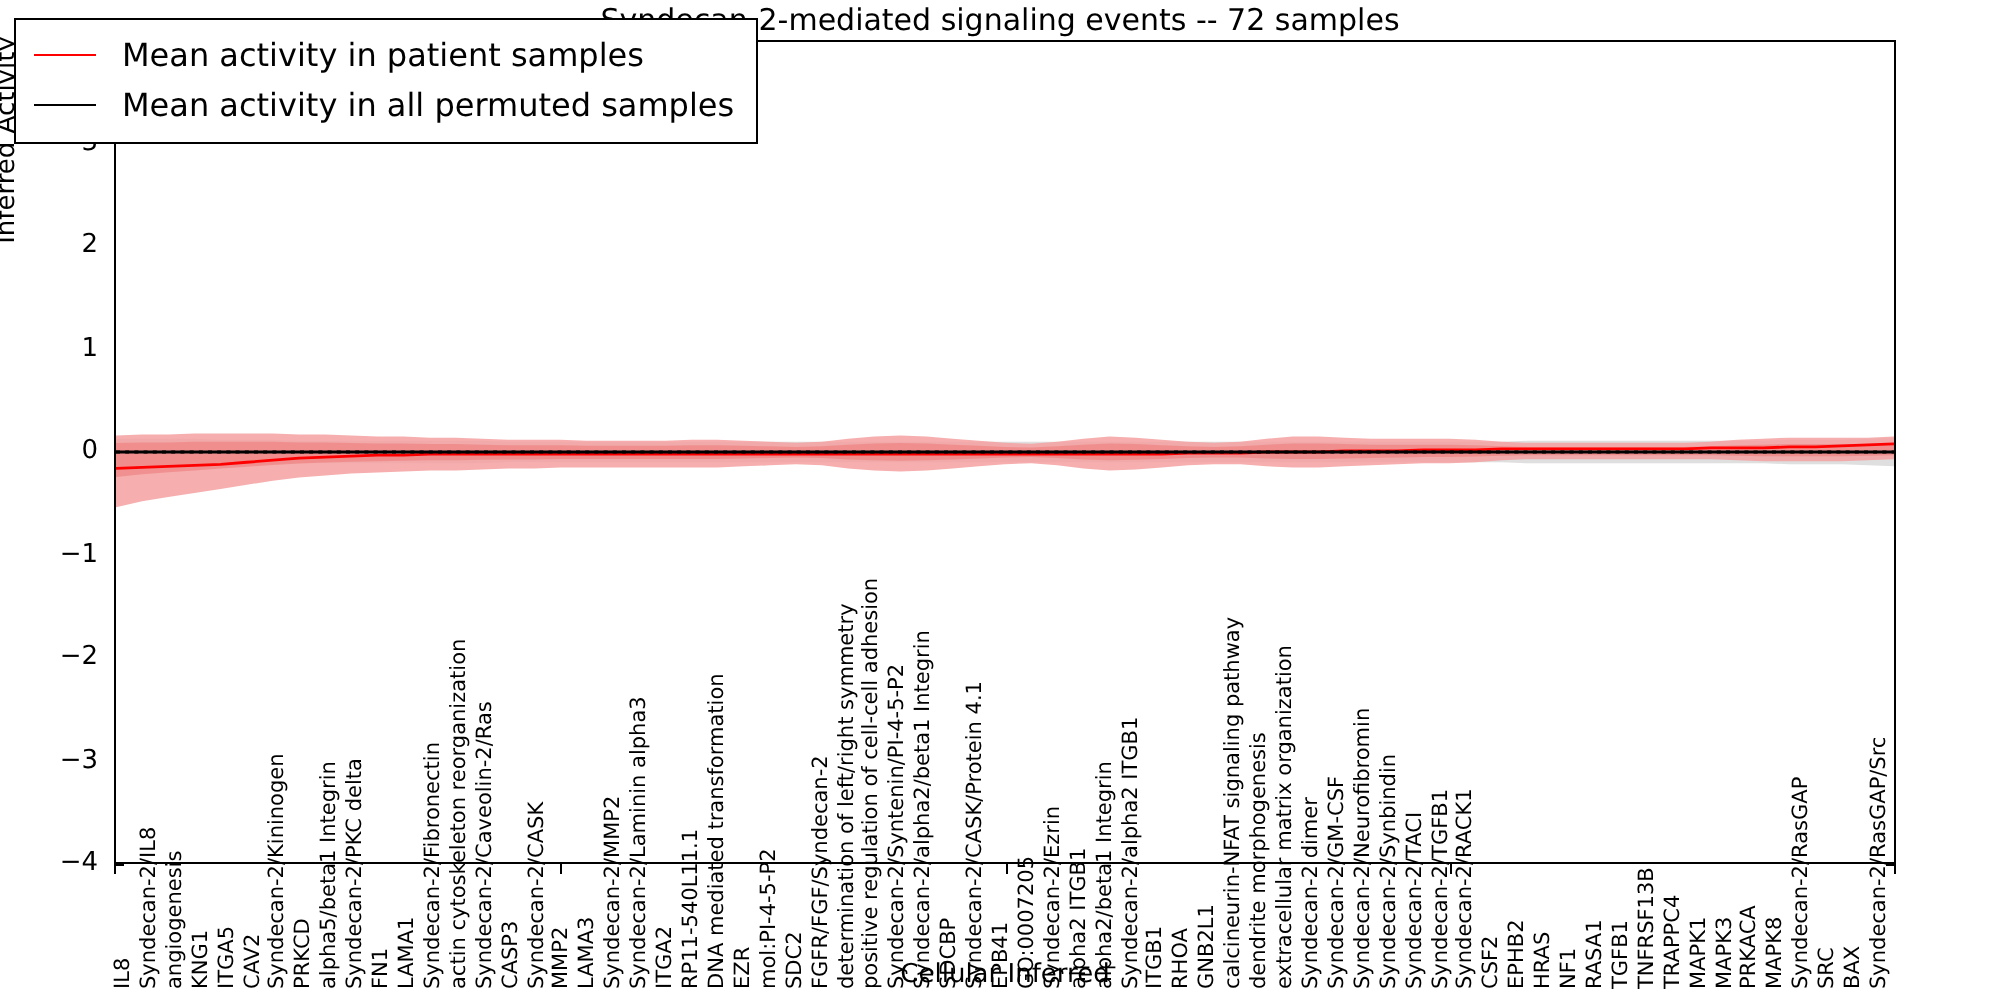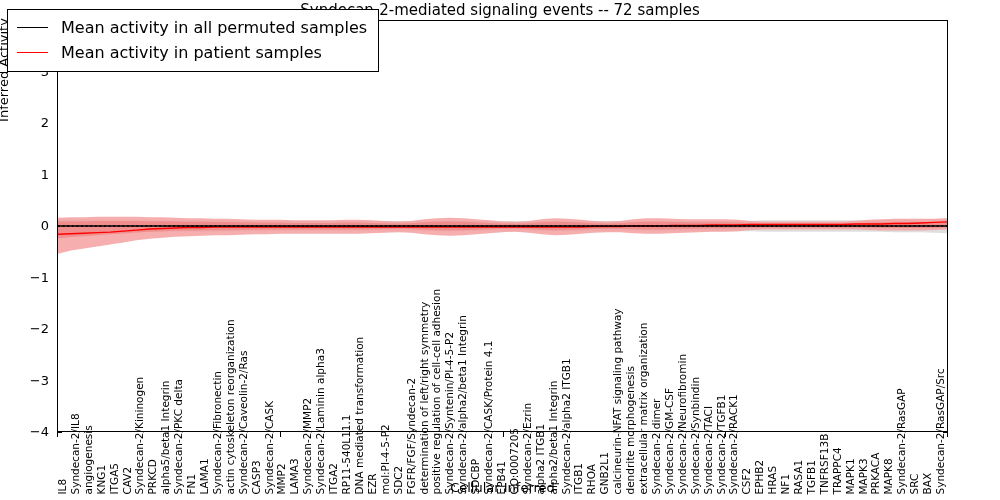--- a/index.html
+++ b/index.html
@@ -112,26 +112,26 @@
           <path d="M0.00 200.49 L13.07 200.21 L26.15 200.21 L39.22 199.93 L52.29 199.93 L65.37 199.93 L78.44 199.93 L91.51 200.21 L104.59 200.21 L117.66 200.49 L130.74 200.77 L143.81 200.77 L156.88 201.05 L169.96 201.05 L183.03 201.34 L196.10 201.62 L209.18 201.62 L222.25 201.62 L235.32 201.90 L248.40 201.90 L261.47 201.90 L274.54 201.90 L287.62 201.62 L300.69 201.62 L313.76 201.90 L326.84 202.18 L339.91 202.46 L352.99 202.18 L366.06 201.34 L379.13 200.77 L392.21 200.49 L405.28 200.77 L418.35 201.34 L431.43 201.90 L444.50 202.46 L457.57 202.75 L470.65 202.18 L483.72 201.34 L496.79 200.77 L509.87 201.05 L522.94 201.62 L536.01 202.18 L549.09 202.46 L562.16 202.18 L575.24 201.34 L588.31 200.77 L601.38 200.77 L614.46 201.05 L627.53 201.34 L640.60 201.34 L653.68 201.34 L666.75 201.34 L679.82 201.62 L692.90 202.18 L705.97 202.46 L719.04 202.46 L732.12 202.46 L745.19 202.46 L758.26 202.46 L771.34 202.46 L784.41 202.46 L797.49 202.18 L810.56 201.62 L823.63 201.34 L836.71 201.05 L849.78 201.05 L862.85 201.05 L875.93 201.05 L889.00 200.77 L889.00 206.61 L875.93 206.84 L862.85 207.08 L849.78 207.08 L836.71 207.08 L823.63 207.08 L810.56 206.84 L797.49 206.61 L784.41 206.61 L771.34 206.61 L758.26 206.61 L745.19 206.61 L732.12 206.61 L719.04 206.61 L705.97 206.61 L692.90 206.84 L679.82 207.31 L666.75 207.54 L653.68 207.54 L640.60 207.77 L627.53 208.00 L614.46 208.23 L601.38 208.46 L588.31 208.46 L575.24 208.23 L562.16 207.77 L549.09 207.77 L536.01 208.00 L522.94 208.46 L509.87 208.92 L496.79 209.15 L483.72 208.69 L470.65 208.00 L457.57 207.54 L444.50 207.77 L431.43 208.23 L418.35 208.69 L405.28 209.15 L392.21 209.38 L379.13 209.15 L366.06 208.69 L352.99 208.00 L339.91 207.77 L326.84 208.00 L313.76 208.23 L300.69 208.46 L287.62 208.46 L274.54 208.46 L261.47 208.46 L248.40 208.46 L235.32 208.46 L222.25 208.46 L209.18 208.69 L196.10 208.69 L183.03 208.92 L169.96 209.15 L156.88 209.15 L143.81 209.38 L130.74 209.61 L117.66 209.84 L104.59 210.30 L91.51 210.77 L78.44 211.46 L65.37 212.38 L52.29 213.30 L39.22 214.22 L26.15 215.15 L13.07 216.07 L0.00 217.45 Z" fill="#ef8686" stroke="none" fill-opacity="0.75"></path>
           <path d="M0.00 213.20 L13.07 212.69 L26.15 212.18 L39.22 211.66 L52.29 211.15 L65.37 210.13 L78.44 209.10 L91.51 208.07 L104.59 207.56 L117.66 207.05 L130.74 206.54 L143.81 206.54 L156.88 206.03 L169.96 206.03 L183.03 206.03 L196.10 206.03 L209.18 206.03 L222.25 206.03 L235.32 206.03 L248.40 206.03 L261.47 206.03 L274.54 206.03 L287.62 206.03 L300.69 206.03 L313.76 206.03 L326.84 206.03 L339.91 206.03 L352.99 206.03 L366.06 206.03 L379.13 206.03 L392.21 206.03 L405.28 206.03 L418.35 206.03 L431.43 206.03 L444.50 206.03 L457.57 206.03 L470.65 206.03 L483.72 206.03 L496.79 206.03 L509.87 206.03 L522.94 206.03 L536.01 205.51 L549.09 205.51 L562.16 205.51 L575.24 205.00 L588.31 205.00 L601.38 205.00 L614.46 204.49 L627.53 204.49 L640.60 204.49 L653.68 203.98 L666.75 203.98 L679.82 203.98 L692.90 203.46 L705.97 203.46 L719.04 203.46 L732.12 203.46 L745.19 203.46 L758.26 203.46 L771.34 203.46 L784.41 203.46 L797.49 202.95 L810.56 202.95 L823.63 202.95 L836.71 202.44 L849.78 202.44 L862.85 201.93 L875.93 201.41 L889.00 200.90 " fill="none" stroke="#ff0000" stroke-width="1.4"></path>
           <path d="M0.00 205.00 L13.07 205.00 L26.15 205.00 L39.22 205.00 L52.29 205.00 L65.37 205.00 L78.44 205.00 L91.51 205.00 L104.59 205.00 L117.66 205.00 L130.74 205.00 L143.81 205.00 L156.88 205.00 L169.96 205.00 L183.03 205.00 L196.10 205.00 L209.18 205.00 L222.25 205.00 L235.32 205.00 L248.40 205.00 L261.47 205.00 L274.54 205.00 L287.62 205.00 L300.69 205.00 L313.76 205.00 L326.84 205.00 L339.91 205.00 L352.99 205.00 L366.06 205.00 L379.13 205.00 L392.21 205.00 L405.28 205.00 L418.35 205.00 L431.43 205.00 L444.50 205.00 L457.57 205.00 L470.65 205.00 L483.72 205.00 L496.79 205.00 L509.87 205.00 L522.94 205.00 L536.01 205.00 L549.09 205.00 L562.16 205.00 L575.24 205.00 L588.31 205.00 L601.38 205.00 L614.46 205.00 L627.53 205.00 L640.60 205.00 L653.68 205.00 L666.75 205.00 L679.82 205.00 L692.90 205.00 L705.97 205.00 L719.04 205.00 L732.12 205.00 L745.19 205.00 L758.26 205.00 L771.34 205.00 L784.41 205.00 L797.49 205.00 L810.56 205.00 L823.63 205.00 L836.71 205.00 L849.78 205.00 L862.85 205.00 L875.93 205.00 L889.00 205.00 " fill="none" stroke="#000000" stroke-width="1.4"></path>
           <path d="M0.00 205.00 L13.07 205.00 L26.15 205.00 L39.22 205.00 L52.29 205.00 L65.37 205.00 L78.44 205.00 L91.51 205.00 L104.59 205.00 L117.66 205.00 L130.74 205.00 L143.81 205.00 L156.88 205.00 L169.96 205.00 L183.03 205.00 L196.10 205.00 L209.18 205.00 L222.25 205.00 L235.32 205.00 L248.40 205.00 L261.47 205.00 L274.54 205.00 L287.62 205.00 L300.69 205.00 L313.76 205.00 L326.84 205.00 L339.91 205.00 L352.99 205.00 L366.06 205.00 L379.13 205.00 L392.21 205.00 L405.28 205.00 L418.35 205.00 L431.43 205.00 L444.50 205.00 L457.57 205.00 L470.65 205.00 L483.72 205.00 L496.79 205.00 L509.87 205.00 L522.94 205.00 L536.01 205.00 L549.09 205.00 L562.16 205.00 L575.24 205.00 L588.31 205.00 L601.38 205.00 L614.46 205.00 L627.53 205.00 L640.60 205.00 L653.68 205.00 L666.75 205.00 L679.82 205.00 L692.90 205.00 L705.97 205.00 L719.04 205.00 L732.12 205.00 L745.19 205.00 L758.26 205.00 L771.34 205.00 L784.41 205.00 L797.49 205.00 L810.56 205.00 L823.63 205.00 L836.71 205.00 L849.78 205.00 L862.85 205.00 L875.93 205.00 L889.00 205.00 " fill="none" stroke="#000" stroke-width="1.6" stroke-dasharray="2 2.6"></path>
         </svg>
     </div>
   </div>
 
   <div class="legend">
     <div class="legrow">
+      <span class="legline red"></span>
+      <span class="legtxt">Mean activity in patient samples</span>
+    </div>
+    <div class="legrow">
       <span class="legline"></span>
       <span class="legtxt">Mean activity in all permuted samples</span>
-    </div>
-    <div class="legrow">
-      <span class="legline red"></span>
-      <span class="legtxt">Mean activity in patient samples</span>
     </div>
   </div>
 
   <div class="xcats" id="xcats">
       <div class="xcat" style="left: 9.95652px;">IL8</div>
       <div class="xcat" style="left: 22.8696px;">Syndecan-2/IL8</div>
       <div class="xcat" style="left: 35.7826px;">angiogenesis</div>
       <div class="xcat" style="left: 48.6957px;">KNG1</div>
       <div class="xcat" style="left: 61.6087px;">ITGA5</div>
       <div class="xcat" style="left: 74.5217px;">CAV2</div>

